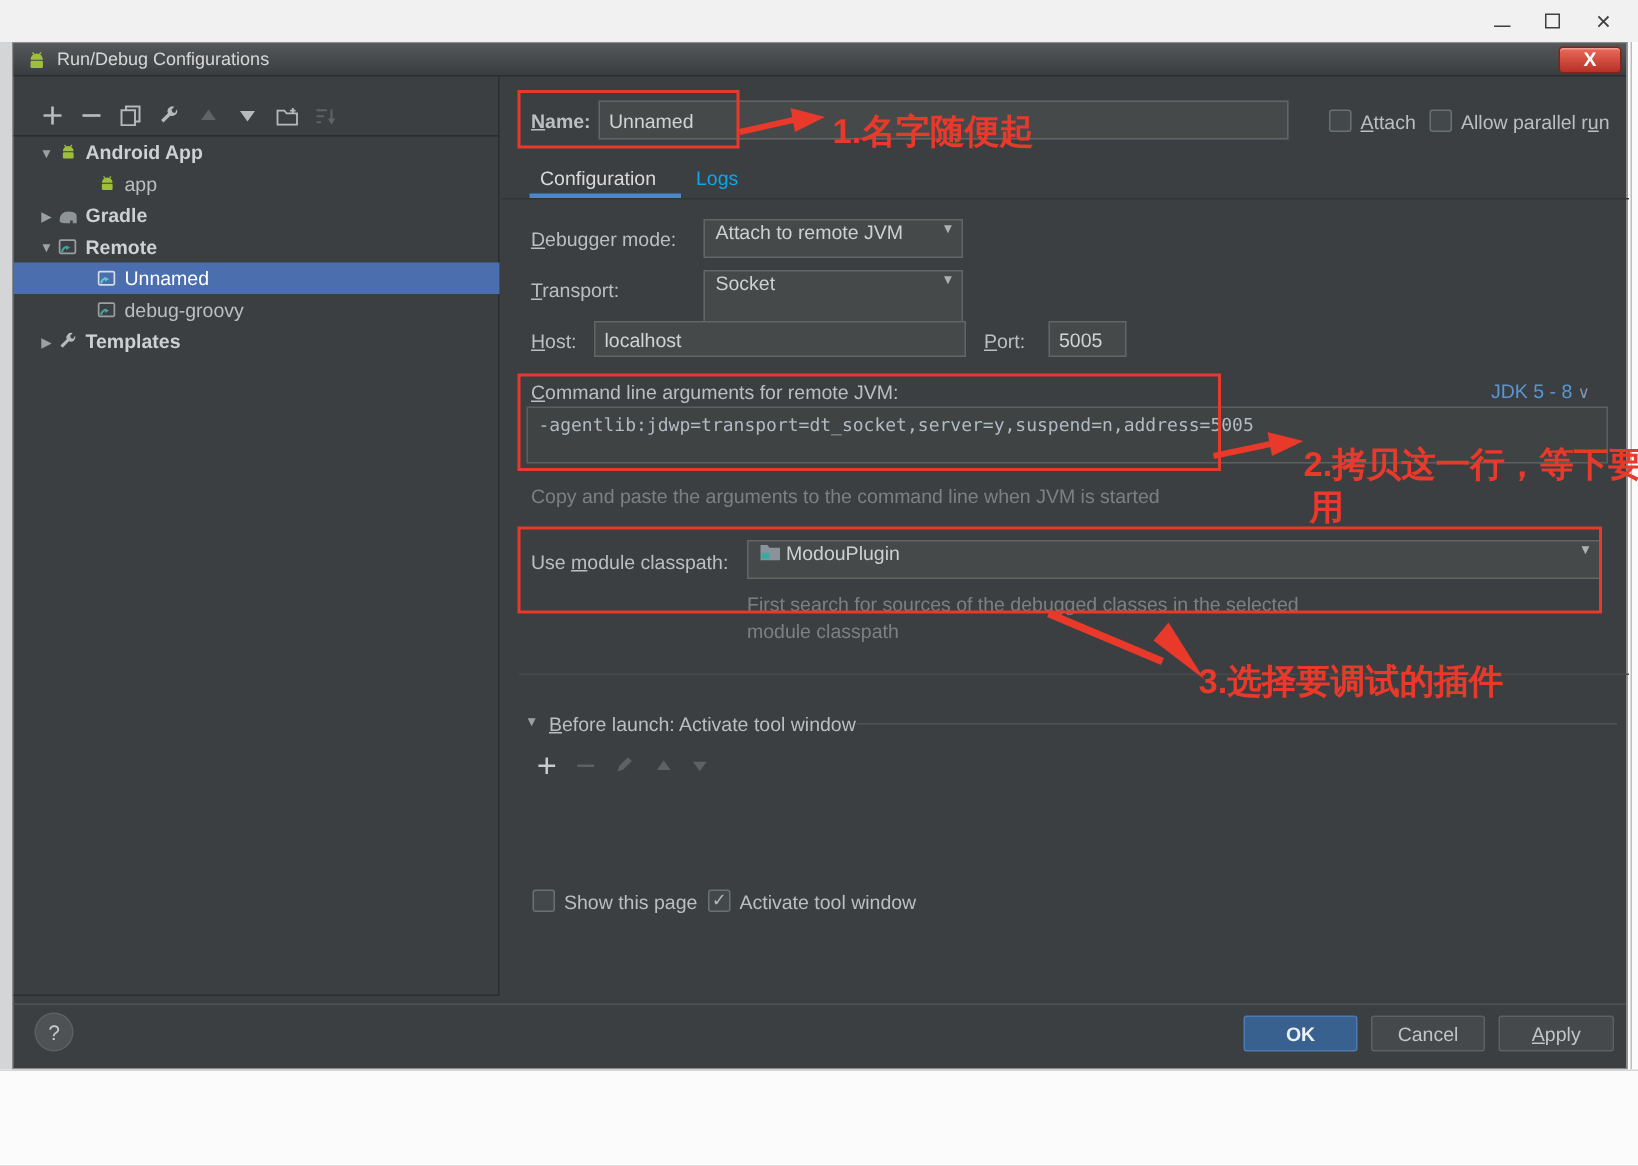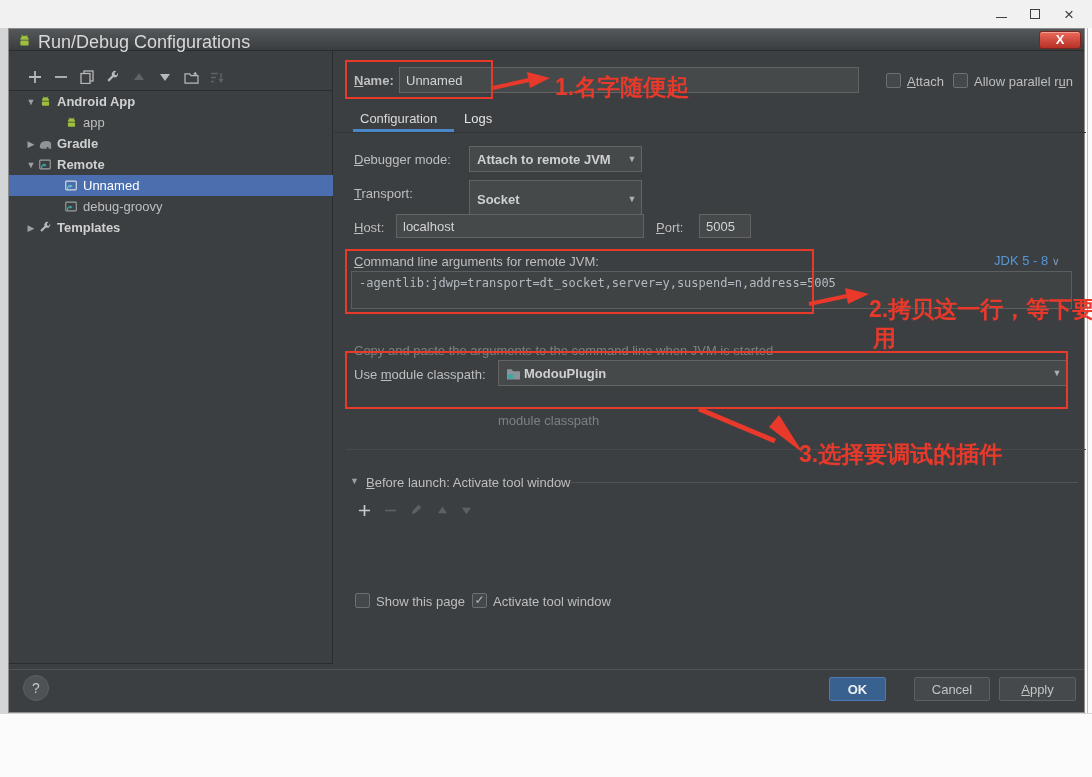--- a/index.html
+++ b/index.html
@@ -15,45 +15,45 @@
   .glyph-min{display:block;width:11px;height:1px;background:#3f3f3f;margin-top:6px;}
   .glyph-max{display:block;width:10px;height:10px;border:1px solid #3f3f3f;}
   .glyph-close{font-size:17px;line-height:1;}
   .left-sliver{left:0;top:28px;width:8px;height:685px;background:#d3d5d6;}
   .right-sliver{left:1085px;top:28px;width:7px;height:685px;background:#fbfbfb;}
   .right-sliver .thumb{position:absolute;left:2px;top:0;width:1px;height:685px;background:#bdbdbd;}
 
   
   .dialog{left:8px;top:28px;width:1077px;height:685px;background:#3c3f41;border:1px solid #8b8b8b;}
   .dlg-titlebar{left:0;top:0;width:1075px;height:22px;background:linear-gradient(#54585a,#393d3f);border-bottom:1px solid #2a2d2f;}
-  .dlg-title{position:absolute;left:29px;top:3px;font-size:18px;color:#d8d8d8;}
+  .dlg-title{position:absolute;left:29px;top:3px;font-size:12px;color:#d8d8d8;}
   .dlg-close{position:absolute;right:3px;top:2px;width:42px;height:18px;background:linear-gradient(#ec6a5a,#b63026);border:1px solid #7d241c;border-radius:3px;color:#fff;font-weight:700;font-size:13px;text-align:center;line-height:16px;box-shadow:inset 0 1px 0 rgba(255,255,255,.35);}
 
   
   .tree-panel{left:0;top:22px;width:324px;height:613px;border-right:1px solid #2a2c2e;border-bottom:1px solid #2a2c2e;}
   .tree-toolbar{left:0;top:22px;width:324px;height:40px;border-bottom:1px solid #2a2c2e;}
   .tb-ic{position:absolute;top:38px;width:22px;height:20px;display:flex;align-items:center;justify-content:center;}
   .trow{position:absolute;left:0;width:324px;height:21px;display:flex;align-items:center;font-size:13px;color:#bdbebf;}
   .trow.sel{background:#4b6eaf;color:#ffffff;}
   .trow .twisty{width:12px;font-size:9px;color:#9da0a2;text-align:center;display:inline-block;}
   .trow .ticon{display:inline-flex;width:16px;height:14px;margin-right:4px;align-items:center;justify-content:center;}
   .trow .bold{font-weight:700;color:#cfd0d1;}
 
   .help-btn{left:14px;top:646px;width:26px;height:26px;border-radius:50%;background:#4e5254;color:#c6c8c9;font-size:14px;display:flex;align-items:center;justify-content:center;border:1px solid #5c6062;}
 
   
   .lbl{position:absolute;font-size:13px;color:#bdbebf;white-space:nowrap;}
   .mn{display:inline-block;}
   .mn::first-letter{text-decoration:underline;}
   .u{text-decoration:underline;}
   .tfield{position:absolute;background:#45494a;border:1px solid #646464;color:#d2d3d4;font-size:13px;font-family:"Liberation Sans",sans-serif;padding:0 6px;outline:none;}
-  .combo{position:absolute;background:#45494a;border:1px solid #646464;color:#cfd0d1;font-size:13px;display:flex;align-items:center;padding-left:7px;font-weight:bold;}
+  .combo{position:absolute;background:#45494a;border:1px solid #646464;color:#cfd0d1;font-size:13px;display:flex;align-items:flex-start;padding-left:7px;}
   .combo .ctext{flex:1;}
   .combo .carrow{width:18px;color:#aeb0b2;font-size:9px;text-align:center;}
-  .tab{position:absolute;font-size:13px;color:#e5e5e5;}
+  .tab{position:absolute;font-size:13px;color:#0ea5e9;}
   .tab.active{color:#dadada;}
   .tab-underline{position:absolute;height:3px;background:#4a88c7;}
   .divider{position:absolute;background:#323436;}
   .helper{position:absolute;font-size:13px;color:#7d8082;white-space:nowrap;}
   .link-blue{position:absolute;font-size:13px;color:#5896d6;white-space:nowrap;}
   .mono-area{position:absolute;background:#404344;border:1px solid #5c5f60;color:#b2bac2;font-family:"DejaVu Sans Mono",monospace;font-size:12px;padding:4px 7px;white-space:nowrap;overflow:hidden;}
   .cb{position:absolute;width:15px;height:15px;background:#43494a;border:1px solid #6d7071;border-radius:2px;color:#b6b8b9;font-size:12px;line-height:13px;text-align:center;}
   .cb .mark{visibility:hidden;}
   .cb.checked .mark{visibility:visible;}
   .btn{position:absolute;height:24px;border:1px solid #5d6163;background:#45494b;color:#c2c4c5;font-size:13px;display:flex;align-items:center;justify-content:center;border-radius:2px;}
@@ -267,33 +267,34 @@
     </div>
 
     <span class="lbl mn" style="left:345px;top:191px;">Host:</span>
     <input class="tfield" style="left: 387px; top: 185px; width: 248px; height: 24px;" value="localhost">
     <span class="lbl mn" style="left:647px;top:191px;">Port:</span>
     <input class="tfield" style="left: 690px; top: 185px; width: 52px; height: 24px;" value="5005">
 
     <span class="lbl mn" style="left:345px;top:225px;">Command line arguments for remote JVM:</span>
     <span class="link-blue" style="left:985px;top:224px;"><span>JDK 5 - 8</span> <span style="font-size:11px;color:#7f98b5;">∨</span></span>
     <div class="mono-area" style="left:342px;top:242px;width:721px;height:38px;">-agentlib:jdwp=transport=dt_socket,server=y,suspend=n,address=5005</div>
-    <span class="helper" style="left:345px;top:294px;margin-top:20px;">Copy and paste the arguments to the command line when JVM is started</span>
+    <span class="helper" style="left:345px;top:294px;">Copy and paste the arguments to the command line when JVM is started</span>
 
     <span class="lbl" style="left:345px;top:338px;"><span>Use </span><span class="u">m</span><span>odule classpath:</span></span>
     <div class="combo" style="left:489px;top:331px;width:569px;height:26px;">
       <span class="ticon" style="display:inline-flex;width:18px;">
           <svg width="15" height="13" viewBox="0 0 16 14">
             <path d="M1 2.5h5l1.5 2H15v9H1z" fill="#8a9399"></path>
             <rect x="2" y="8" width="5.5" height="4.5" fill="#3fa7a3"></rect>
           </svg>
         </span>
       <span class="ctext">ModouPlugin</span>
         <span class="carrow">▼</span>
     </div>
+    <span class="helper" style="left:489px;top:366px;">First search for sources of the debugged classes in the selected</span>
     <span class="helper" style="left:489px;top:384px;">module classpath</span>
 
     <div class="divider" style="left:337px;top:420px;width:740px;height:1px;background:#47494b;"></div>
 
     <span class="lbl" style="left:341px;top:447px;font-size:9px;color:#9da0a2;">▼</span>
     <span class="lbl mn" style="left:357px;top:446px;">Before launch: Activate tool window</span>
     <div class="divider" style="left:562px;top:453px;width:507px;height:1px;background:#515355;"></div>
 
     <div class="bl-ic" style="left:344px;">
         <svg width="13" height="13" viewBox="0 0 14 14">
@@ -321,21 +322,21 @@
         </svg>
       </div>
 
 
     <div class="cb" style="left:346px;top:564px;"><span class="mark">✓</span></div>
     <span class="lbl" style="left:367px;top:565px;">Show this page</span>
     <div class="cb checked" style="left:463px;top:564px;"><span class="mark">✓</span></div>
     <span class="lbl" style="left:484px;top:565px;">Activate tool window</span>
 
     <div class="divider" style="left:0;top:640px;width:1075px;height:1px;background:#515355;"></div>
-    <div class="btn primary" style="left:820px;top:648px;width:57px;text-align:right;">OK</div>
+    <div class="btn primary" style="left:820px;top:648px;width:76px;text-align:right;">OK</div>
     <div class="btn" style="left:905px;top:648px;width:76px;">Cancel</div>
     <div class="btn mn" style="left:990px;top:648px;width:77px;">
         <span class="mn">Apply</span>
       </div>
 
     <div class="redbox ann" style="left:336px;top:31px;width:148px;height:39px;"></div>
     <svg class="abs ann" style="left:482px;top:40px;" width="60" height="24">
         <path d="M2 19 L38 11" stroke="#e8392b" stroke-width="4"></path>
         <polygon points="36,3 59,9 39,19" fill="#e8392b"></polygon>
       </svg>

